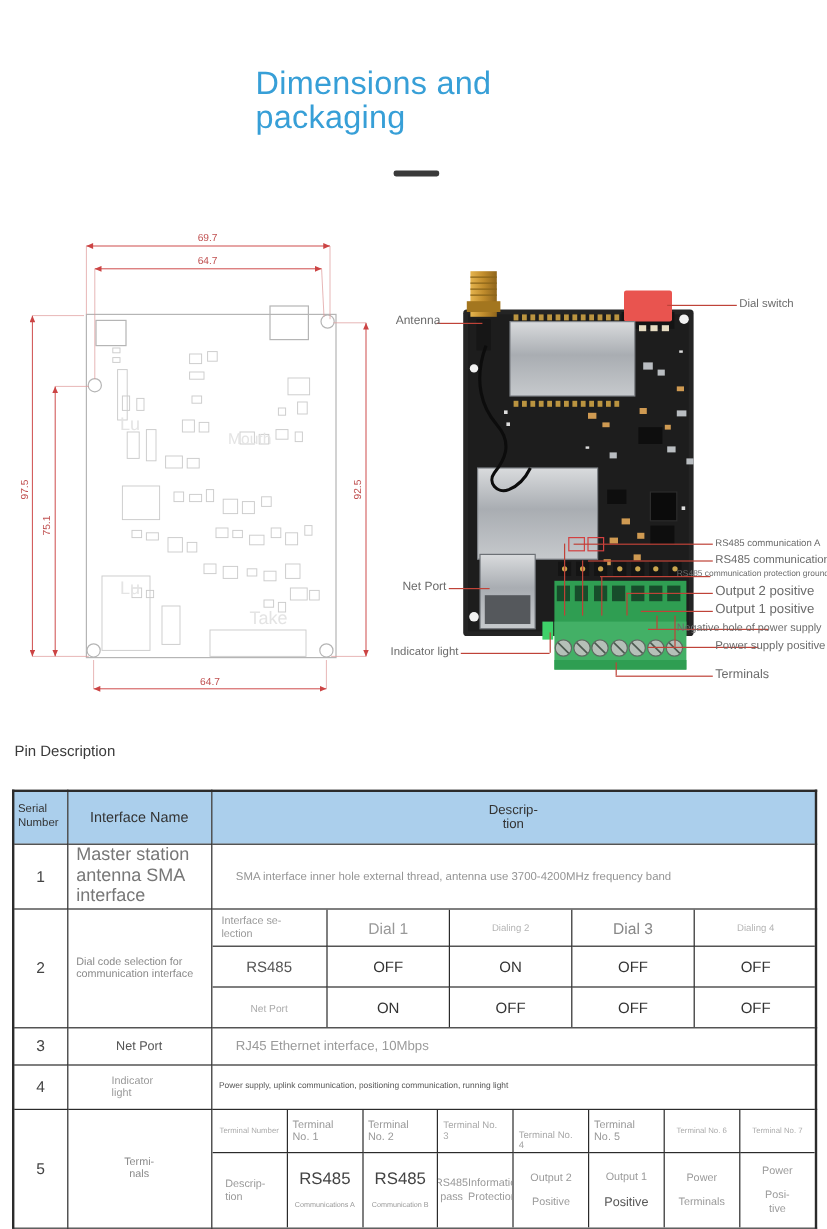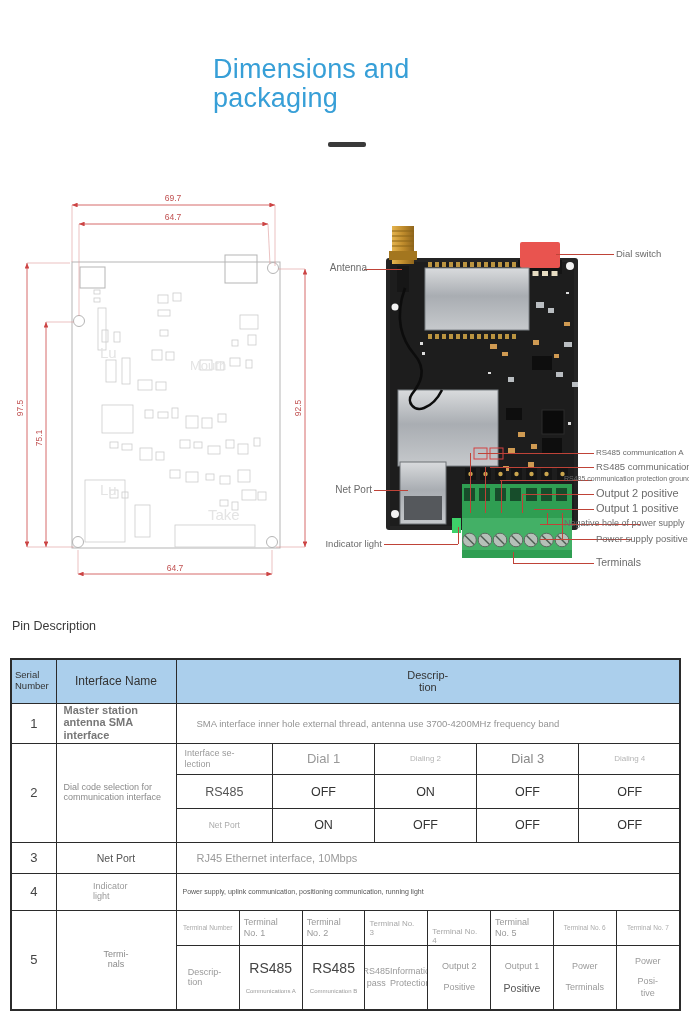--- a/index.html
+++ b/index.html
@@ -17,21 +17,21 @@
   .pin-heading{left:12px;top:619px;font-size:12.5px;color:#3a3a3a;}
   
   .pin-table{position:absolute;left:10px;top:658px;width:669px;border-collapse:collapse;table-layout:fixed;border:2px solid #2b2b2b;color:#444;}
   .pin-table>tbody>tr>td,.pin-table>tbody>tr>th{border:1px solid #2b2b2b;padding:0;vertical-align:middle;overflow:hidden;}
   .pin-table th{background:#abcfec;font-weight:normal;color:#333;}
   .th-serial{font-size:9.5px;text-align:left;padding-left:3px !important;line-height:1.15;}
   .th-iface{font-size:12px;text-align:center;}
   .th-desc{font-size:11px;text-align:center;}
   .wrapnarrow{display:inline-block;line-height:1.15;}
   .num{font-size:13px;color:#444;text-align:center;}
-  .name1{font-size:11px;color:#777;text-align:left;padding-left:7px !important;line-height:1.25;font-weight:bold;}
+  .name1{font-size:15px;color:#777;text-align:left;padding-left:7px !important;line-height:1.25;}
   .name2{font-size:9px;color:#8a8a8a;text-align:left;padding-left:7px !important;line-height:1.25;}
   .name3{font-size:10.5px;color:#555;text-align:center;}
   .name4{font-size:9px;color:#9a9a9a;text-align:center;line-height:1.3;}
   .name5{font-size:9px;color:#8a8a8a;text-align:center;line-height:1.25;}
   .desc1{font-size:9.5px;color:#949494;text-align:left;padding-left:20px !important;}
   .desc3{font-size:11px;color:#9a9a9a;text-align:left;padding-left:20px !important;}
   .desc4{font-size:7px;color:#555;text-align:left;padding-left:6px !important;}
   .nested{width:100%;border-collapse:collapse;table-layout:fixed;}
   .nested td{border:1px solid #2b2b2b;padding:0;vertical-align:middle;text-align:center;overflow:hidden;}
   .nested tr>td:first-child{border-left:none;}

